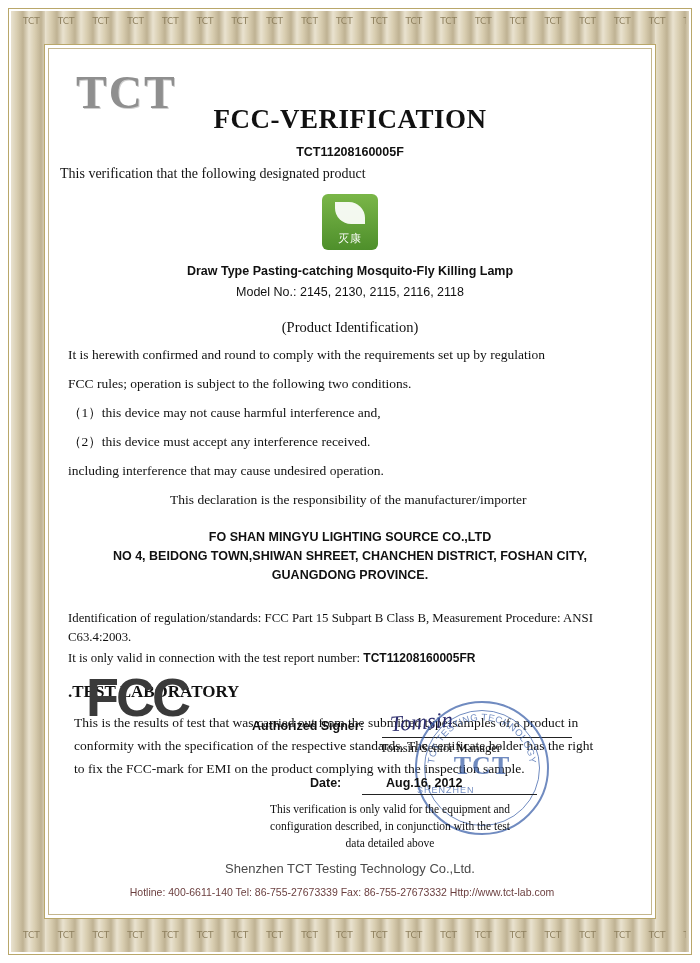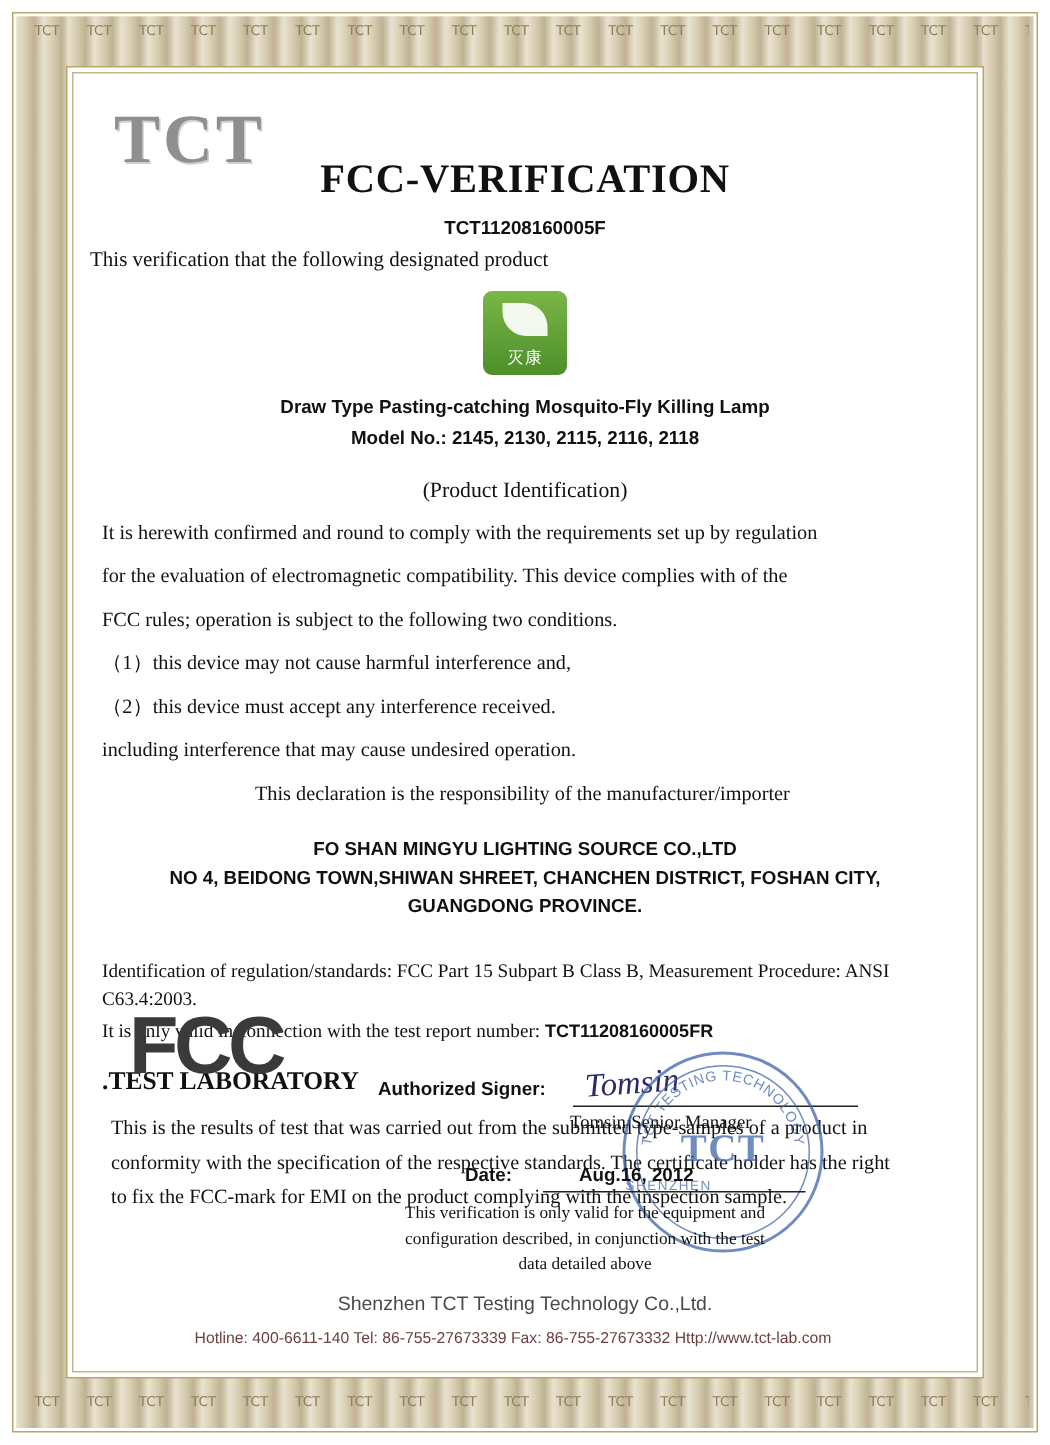--- a/index.html
+++ b/index.html
@@ -143,21 +143,21 @@
   .prod-name {
     text-align: center;
     font-family: "Liberation Sans", sans-serif;
     font-weight: bold;
     font-size: 12.5px;
     margin-top: 14px;
   }
   .model-no {
     text-align: center;
     font-family: "Liberation Sans", sans-serif;
-    font-weight: bold;
+    font-weight: normal;
     font-size: 12.5px;
     margin-top: 7px;
   }
   .prod-ident {
     text-align: center;
     font-size: 14.5px;
     margin-top: 20px;
   }
 
   .para {
@@ -369,21 +369,20 @@
     <div class="product-logo">
       <div class="leaf"></div>
       <div class="cn">灭康</div>
     </div>
 
     <div class="prod-name">Draw Type Pasting-catching Mosquito-Fly Killing Lamp</div>
     <div class="model-no">Model No.: 2145, 2130, 2115, 2116, 2118</div>
     <div class="prod-ident">(Product Identification)</div>
 
     <div class="para">It is herewith confirmed and round to comply with the requirements set up by regulation</div>
-    <div class="para">for the evaluation of electromagnetic compatibility. This device complies with of the</div>
     <div class="para">FCC rules; operation is subject to the following two conditions.</div>
     <div class="para">（1）this device may not cause harmful interference and,</div>
     <div class="para">（2）this device must accept any interference received.</div>
     <div class="para">including interference that may cause undesired operation.</div>
     <div class="para right-indent">This declaration is the responsibility of the manufacturer/importer</div>
 
     <div class="company-block">
       <div>FO SHAN MINGYU LIGHTING SOURCE CO.,LTD</div>
       <div>NO 4, BEIDONG TOWN,SHIWAN SHREET, CHANCHEN DISTRICT, FOSHAN CITY,</div>
       <div>GUANGDONG PROVINCE.</div>

